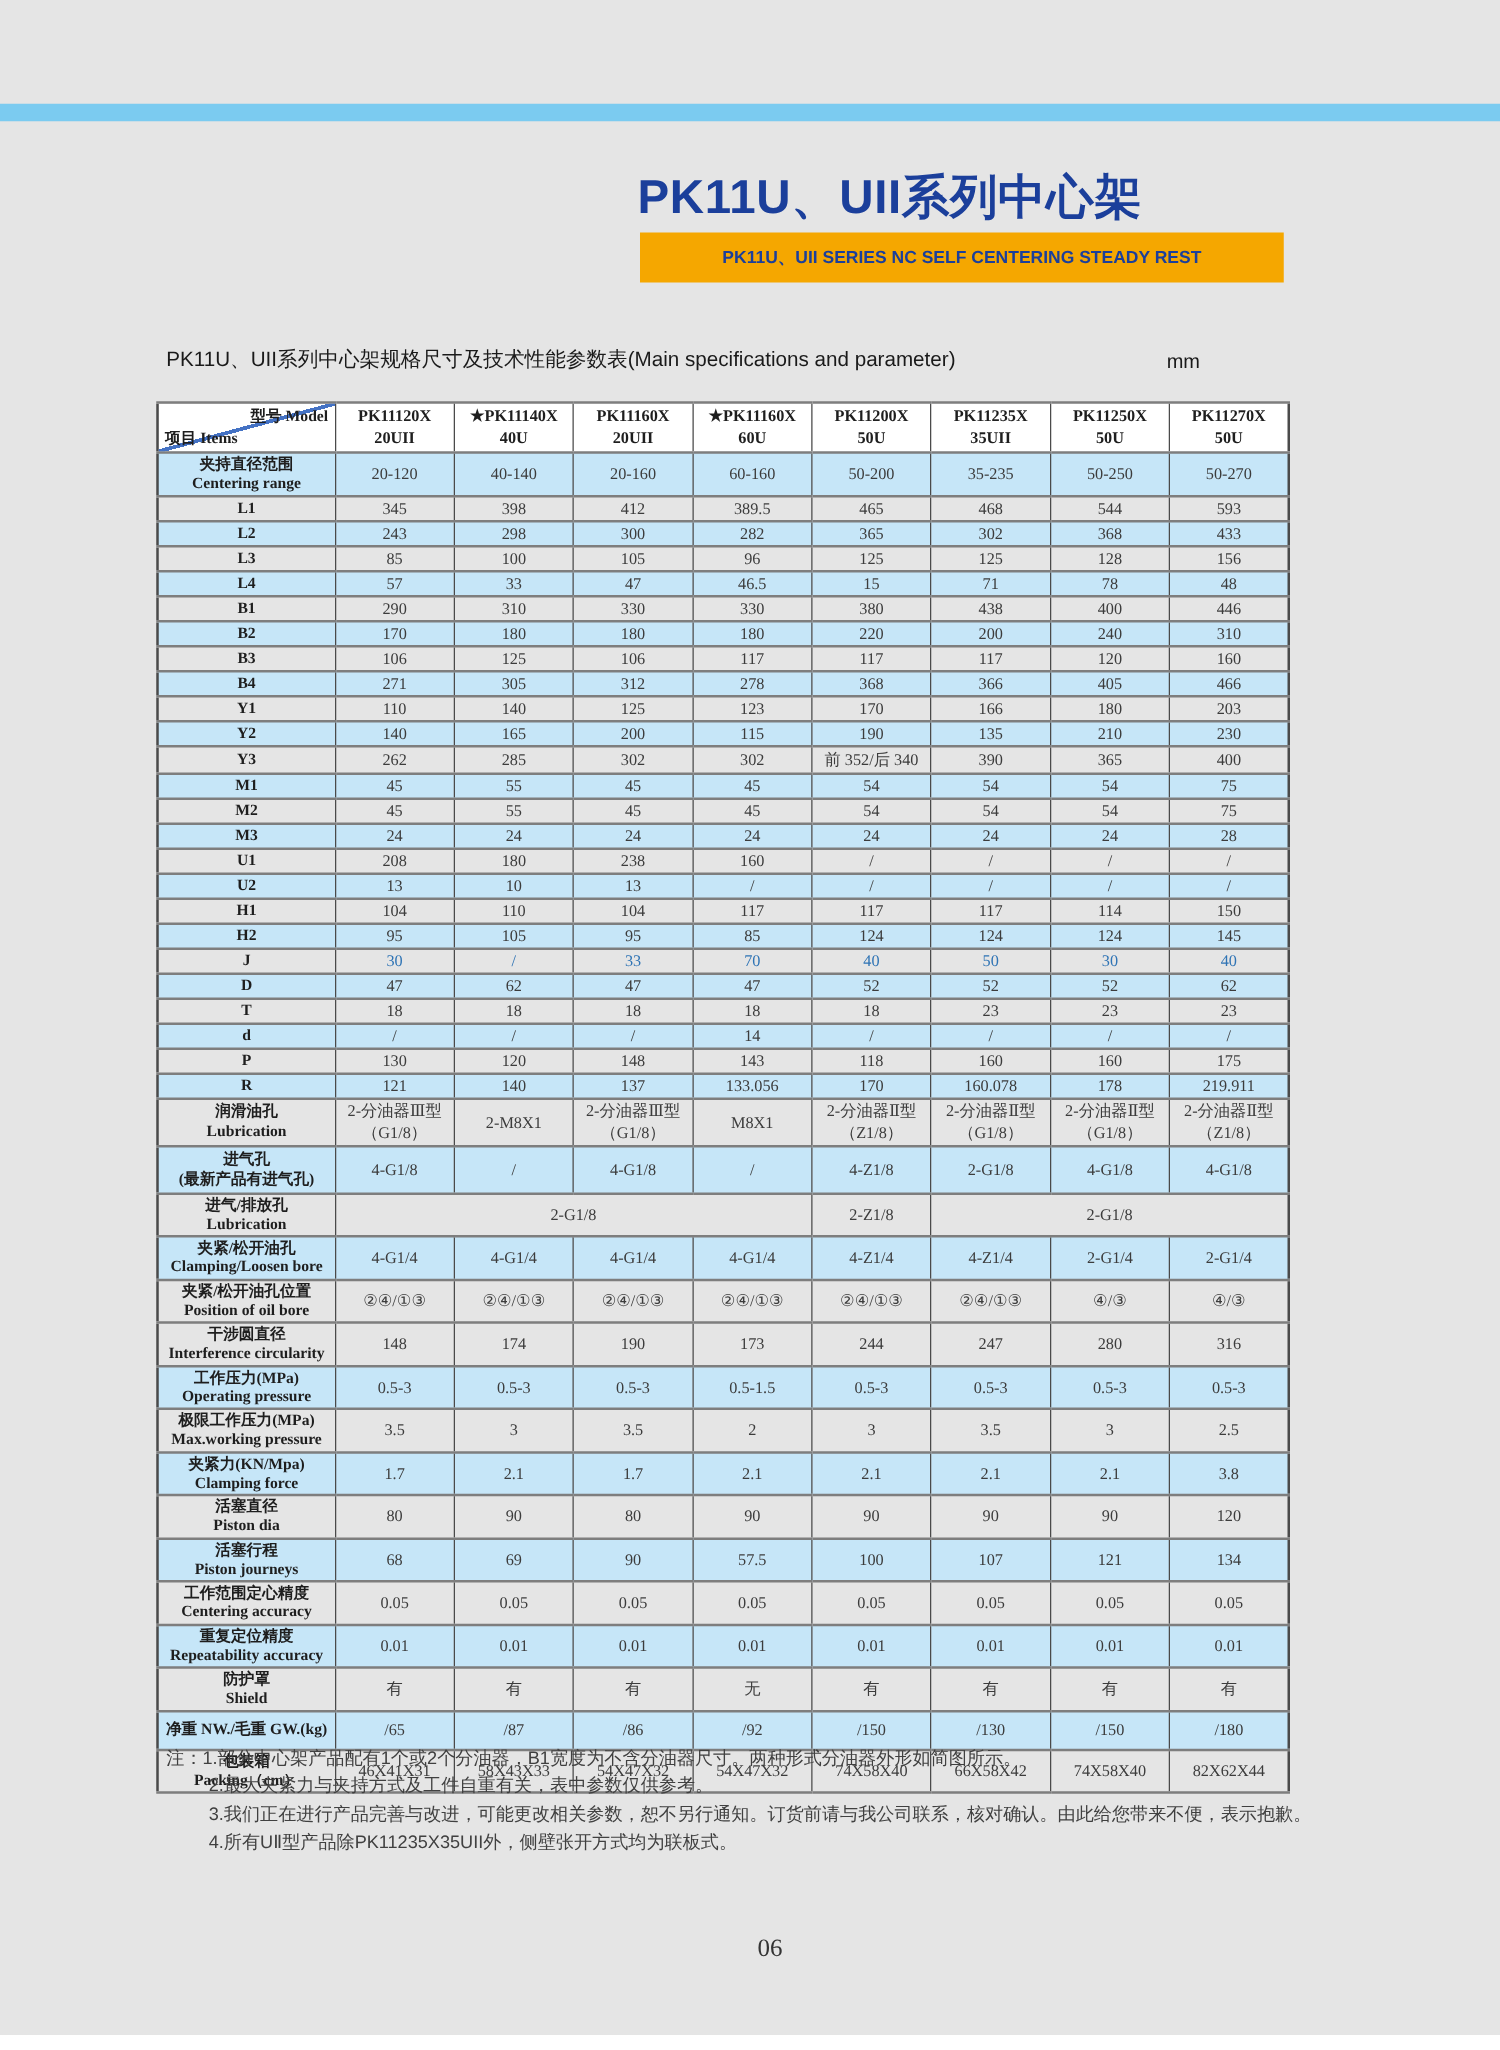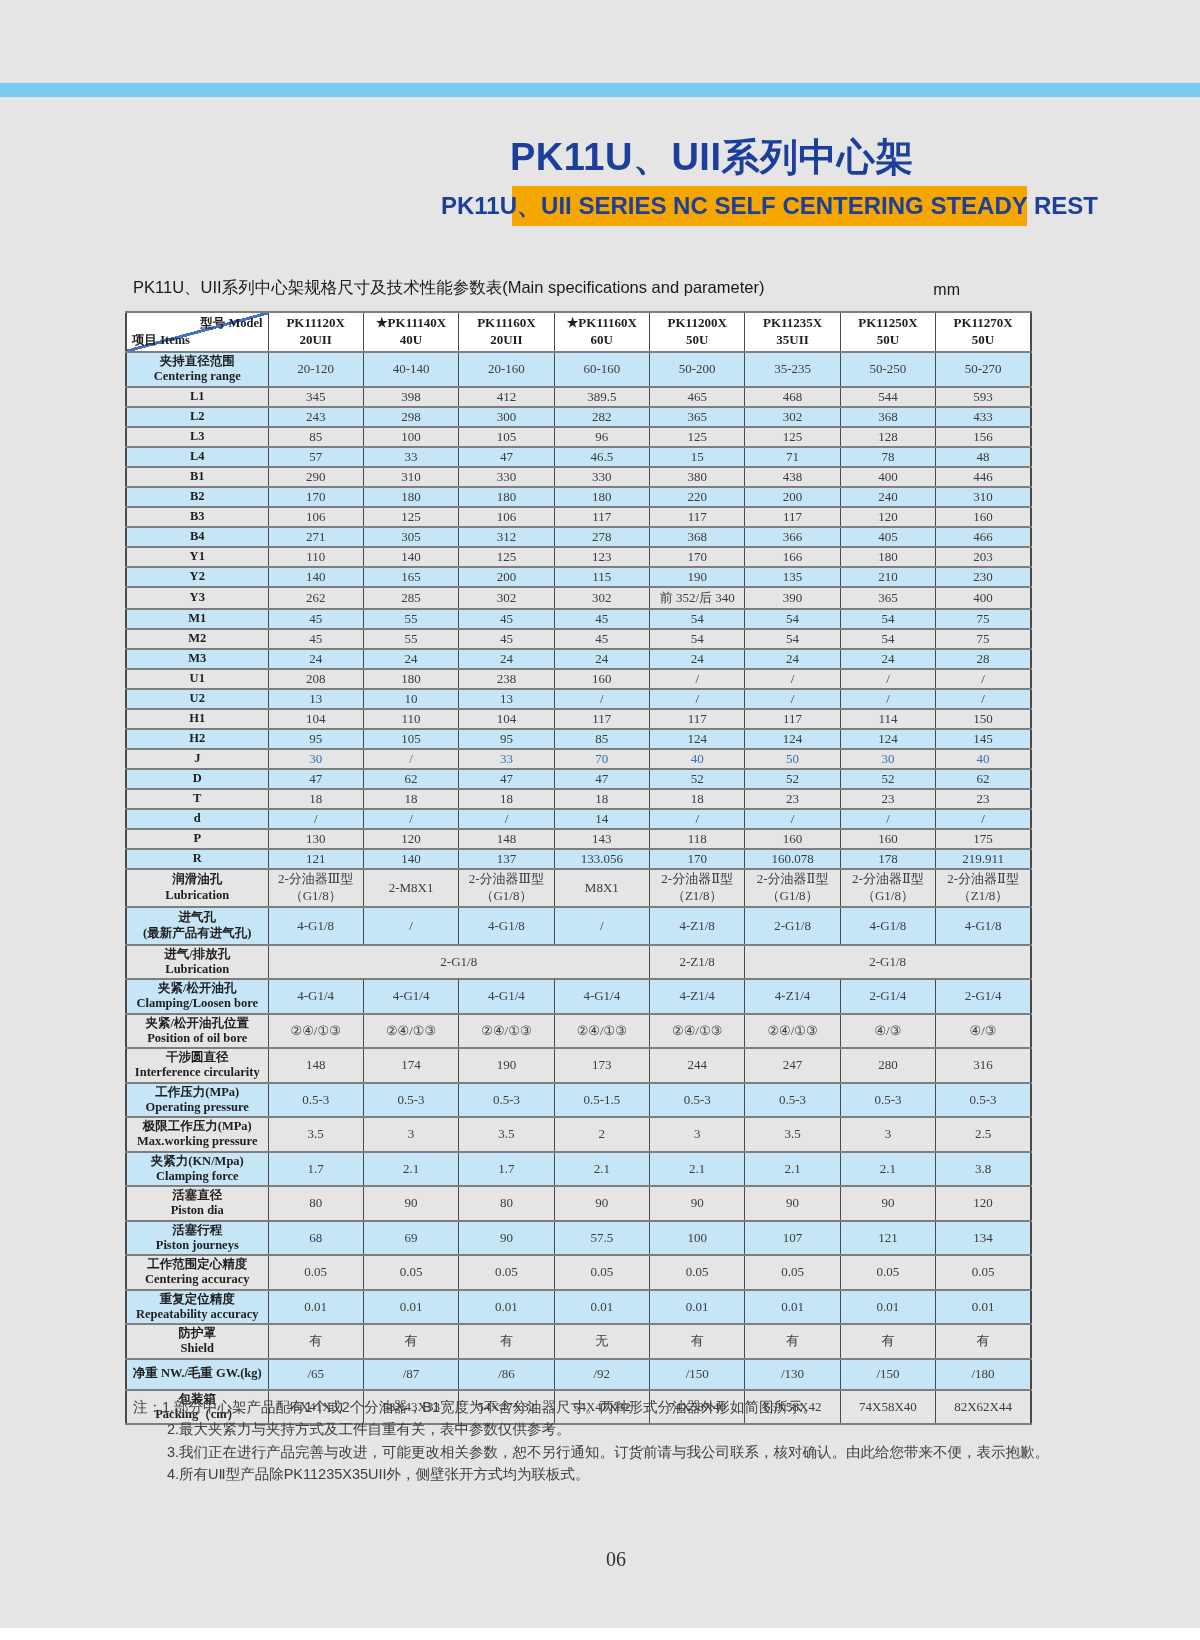--- a/index.html
+++ b/index.html
@@ -21,27 +21,27 @@
   }
   .top-bar{position:absolute;left:0;top:83px;width:100%;height:14px;background:var(--top-bar-blue);}
   .page-title{
     position:absolute;left:510px;top:132px;width:520px;
     font-size:38px;font-weight:bold;color:var(--accent-blue);letter-spacing:0.5px;white-space:nowrap;
   }
   .series-banner{
     position:absolute;left:512px;top:186px;width:515px;height:40px;
     background:var(--banner-orange);display:flex;align-items:center;justify-content:center;
   }
-  .series-banner span{font-size:24px;font-weight:bold;color:var(--accent-blue);white-space:nowrap;}
+  .series-banner span{font-size:14px;font-weight:bold;color:var(--accent-blue);white-space:nowrap;}
   .caption-row{
     position:absolute;left:133px;top:277px;width:899px;display:flex;justify-content:space-between;align-items:flex-end;
     font-size:16.5px;color:#1a1a1a;
   }
   .caption-row .unit{padding-right:72px;font-size:16px;color:#1a1a1a;}
-  .spec-table-wrap{position:absolute;left:125px;top:311px;width:907px;}
+  .spec-table-wrap{position:absolute;left:125px;top:321px;width:907px;}
   table.spec{
     width:100%;border-collapse:collapse;table-layout:fixed;
     font-family:"Liberation Serif","DejaVu Serif",serif;
     border:2px solid var(--border-v);
   }
   table.spec th,table.spec td{
     border-top:2px solid var(--border-h);border-bottom:2px solid var(--border-h);
     border-left:1px solid var(--border-v);border-right:1px solid var(--border-v);
     text-align:center;vertical-align:middle;padding:1px 2px;
     font-size:13px;color:var(--text-dark);font-weight:normal;

